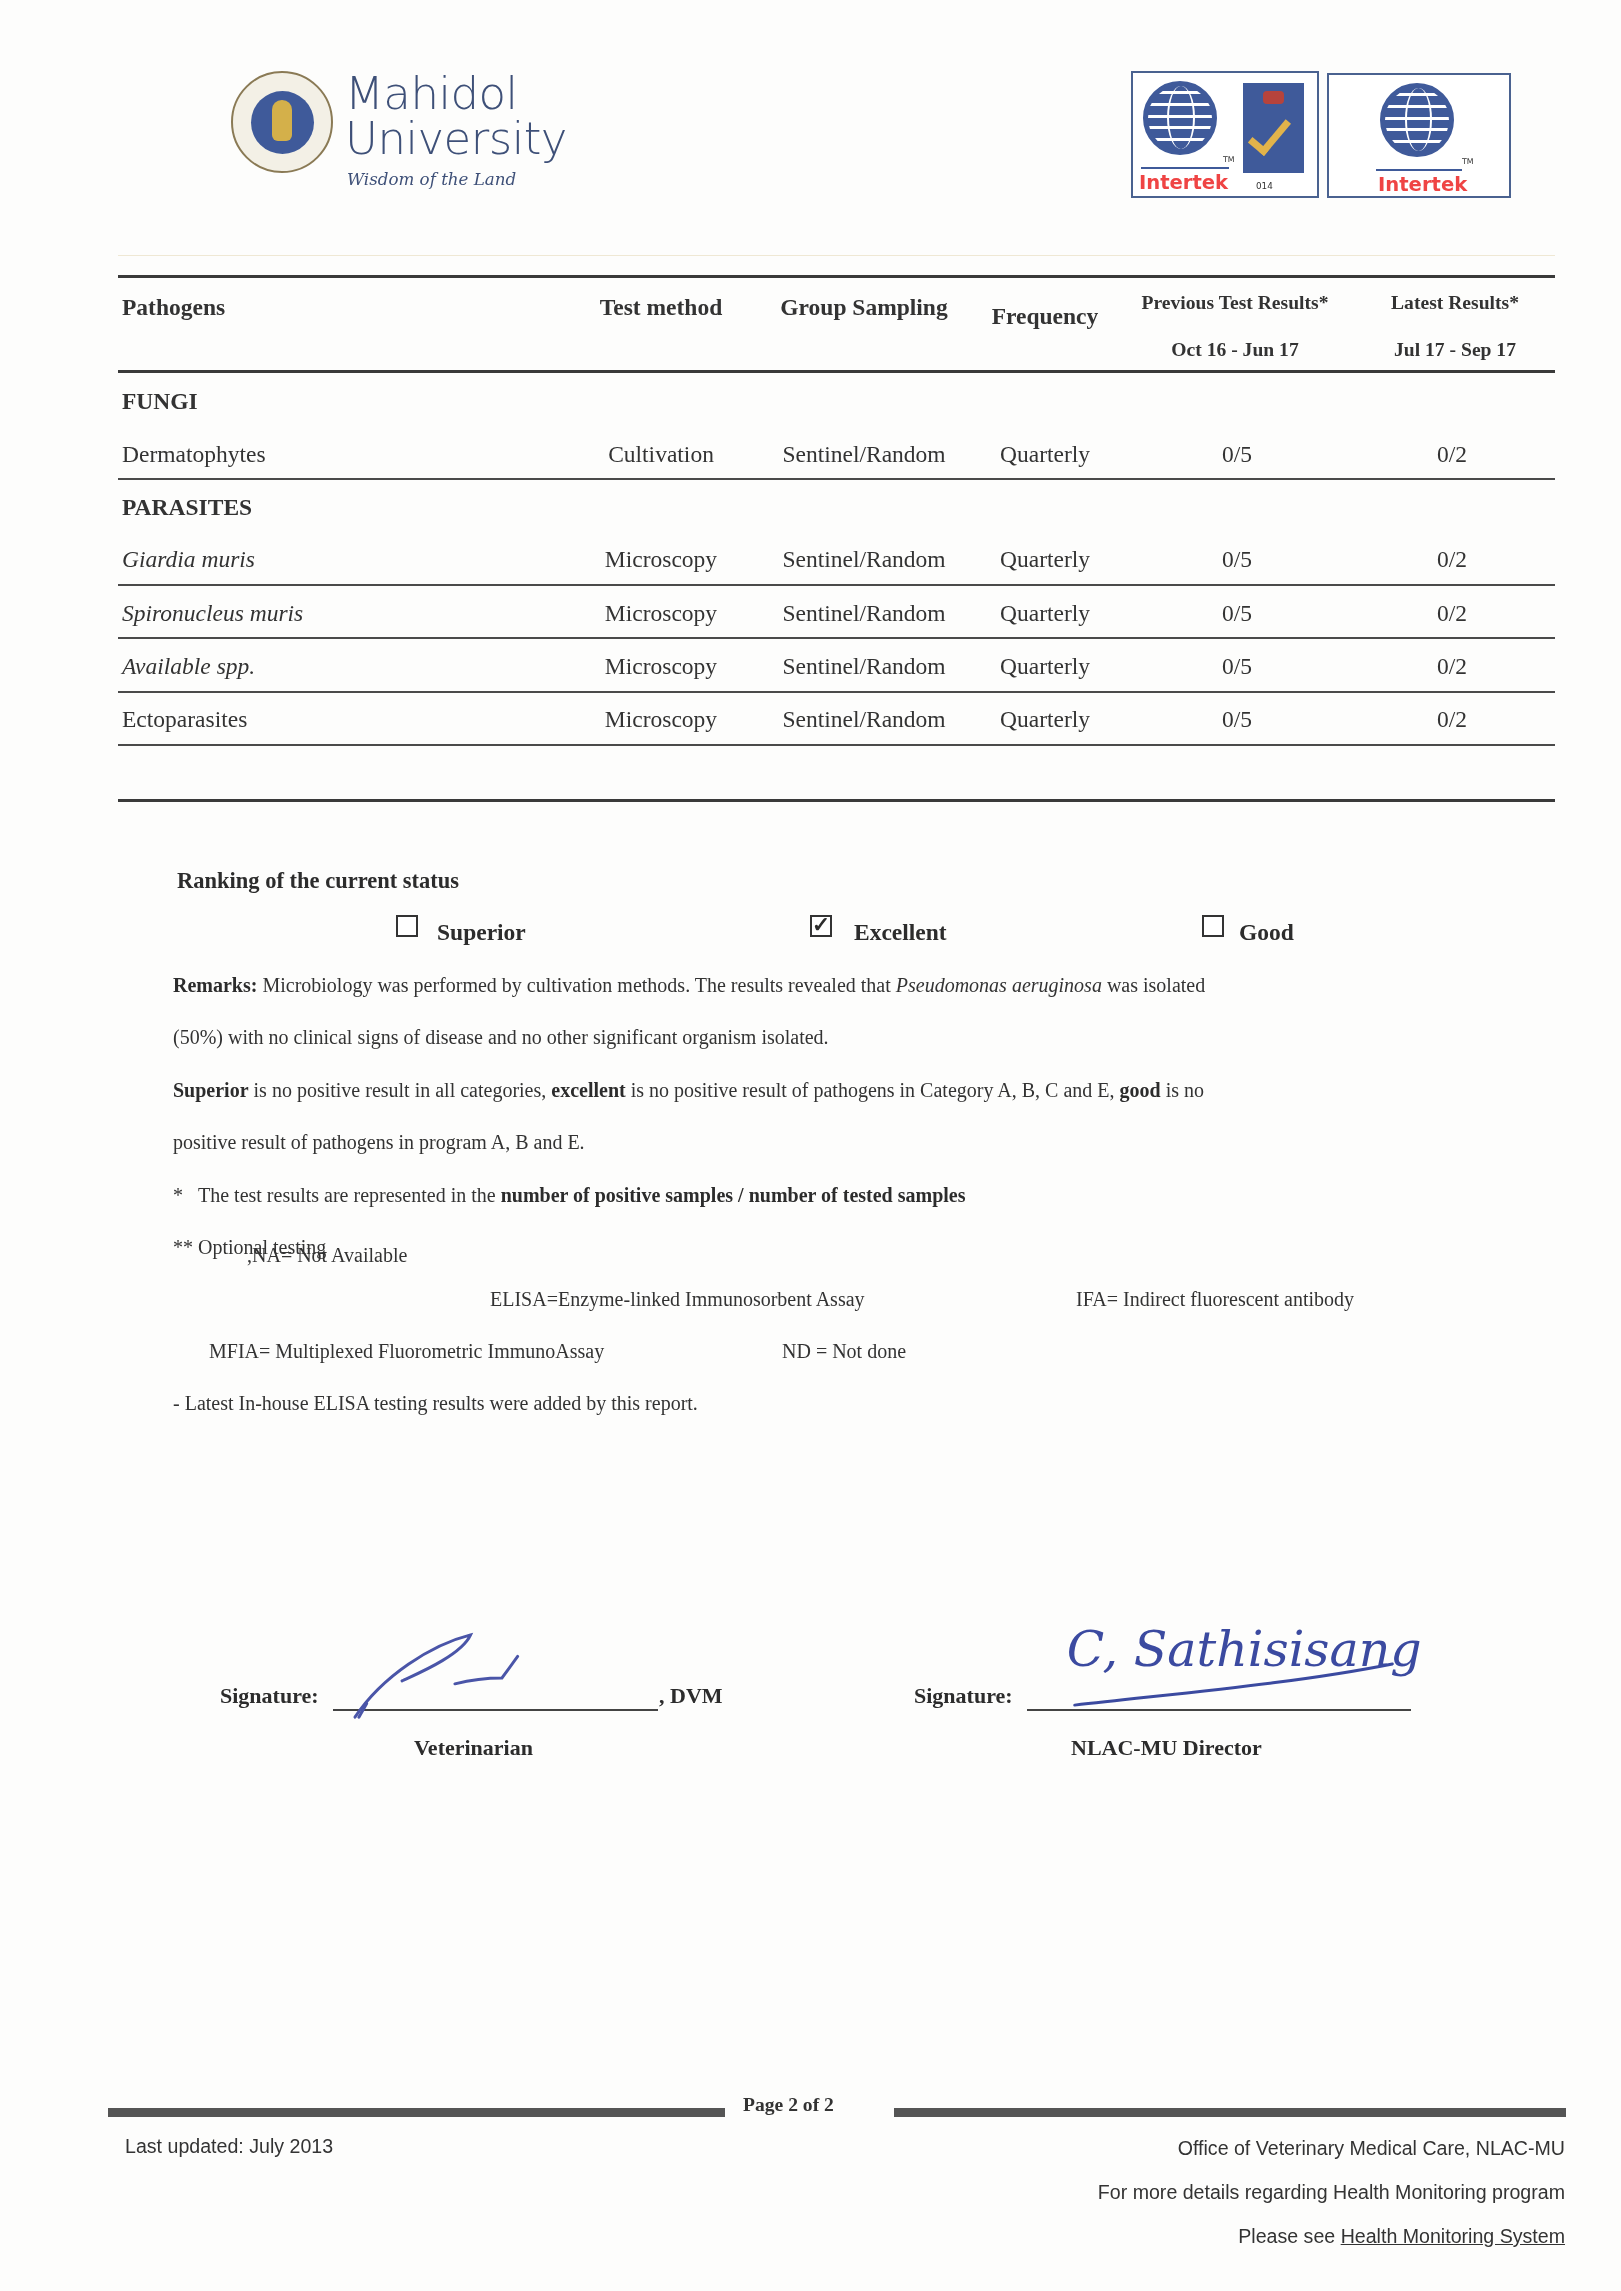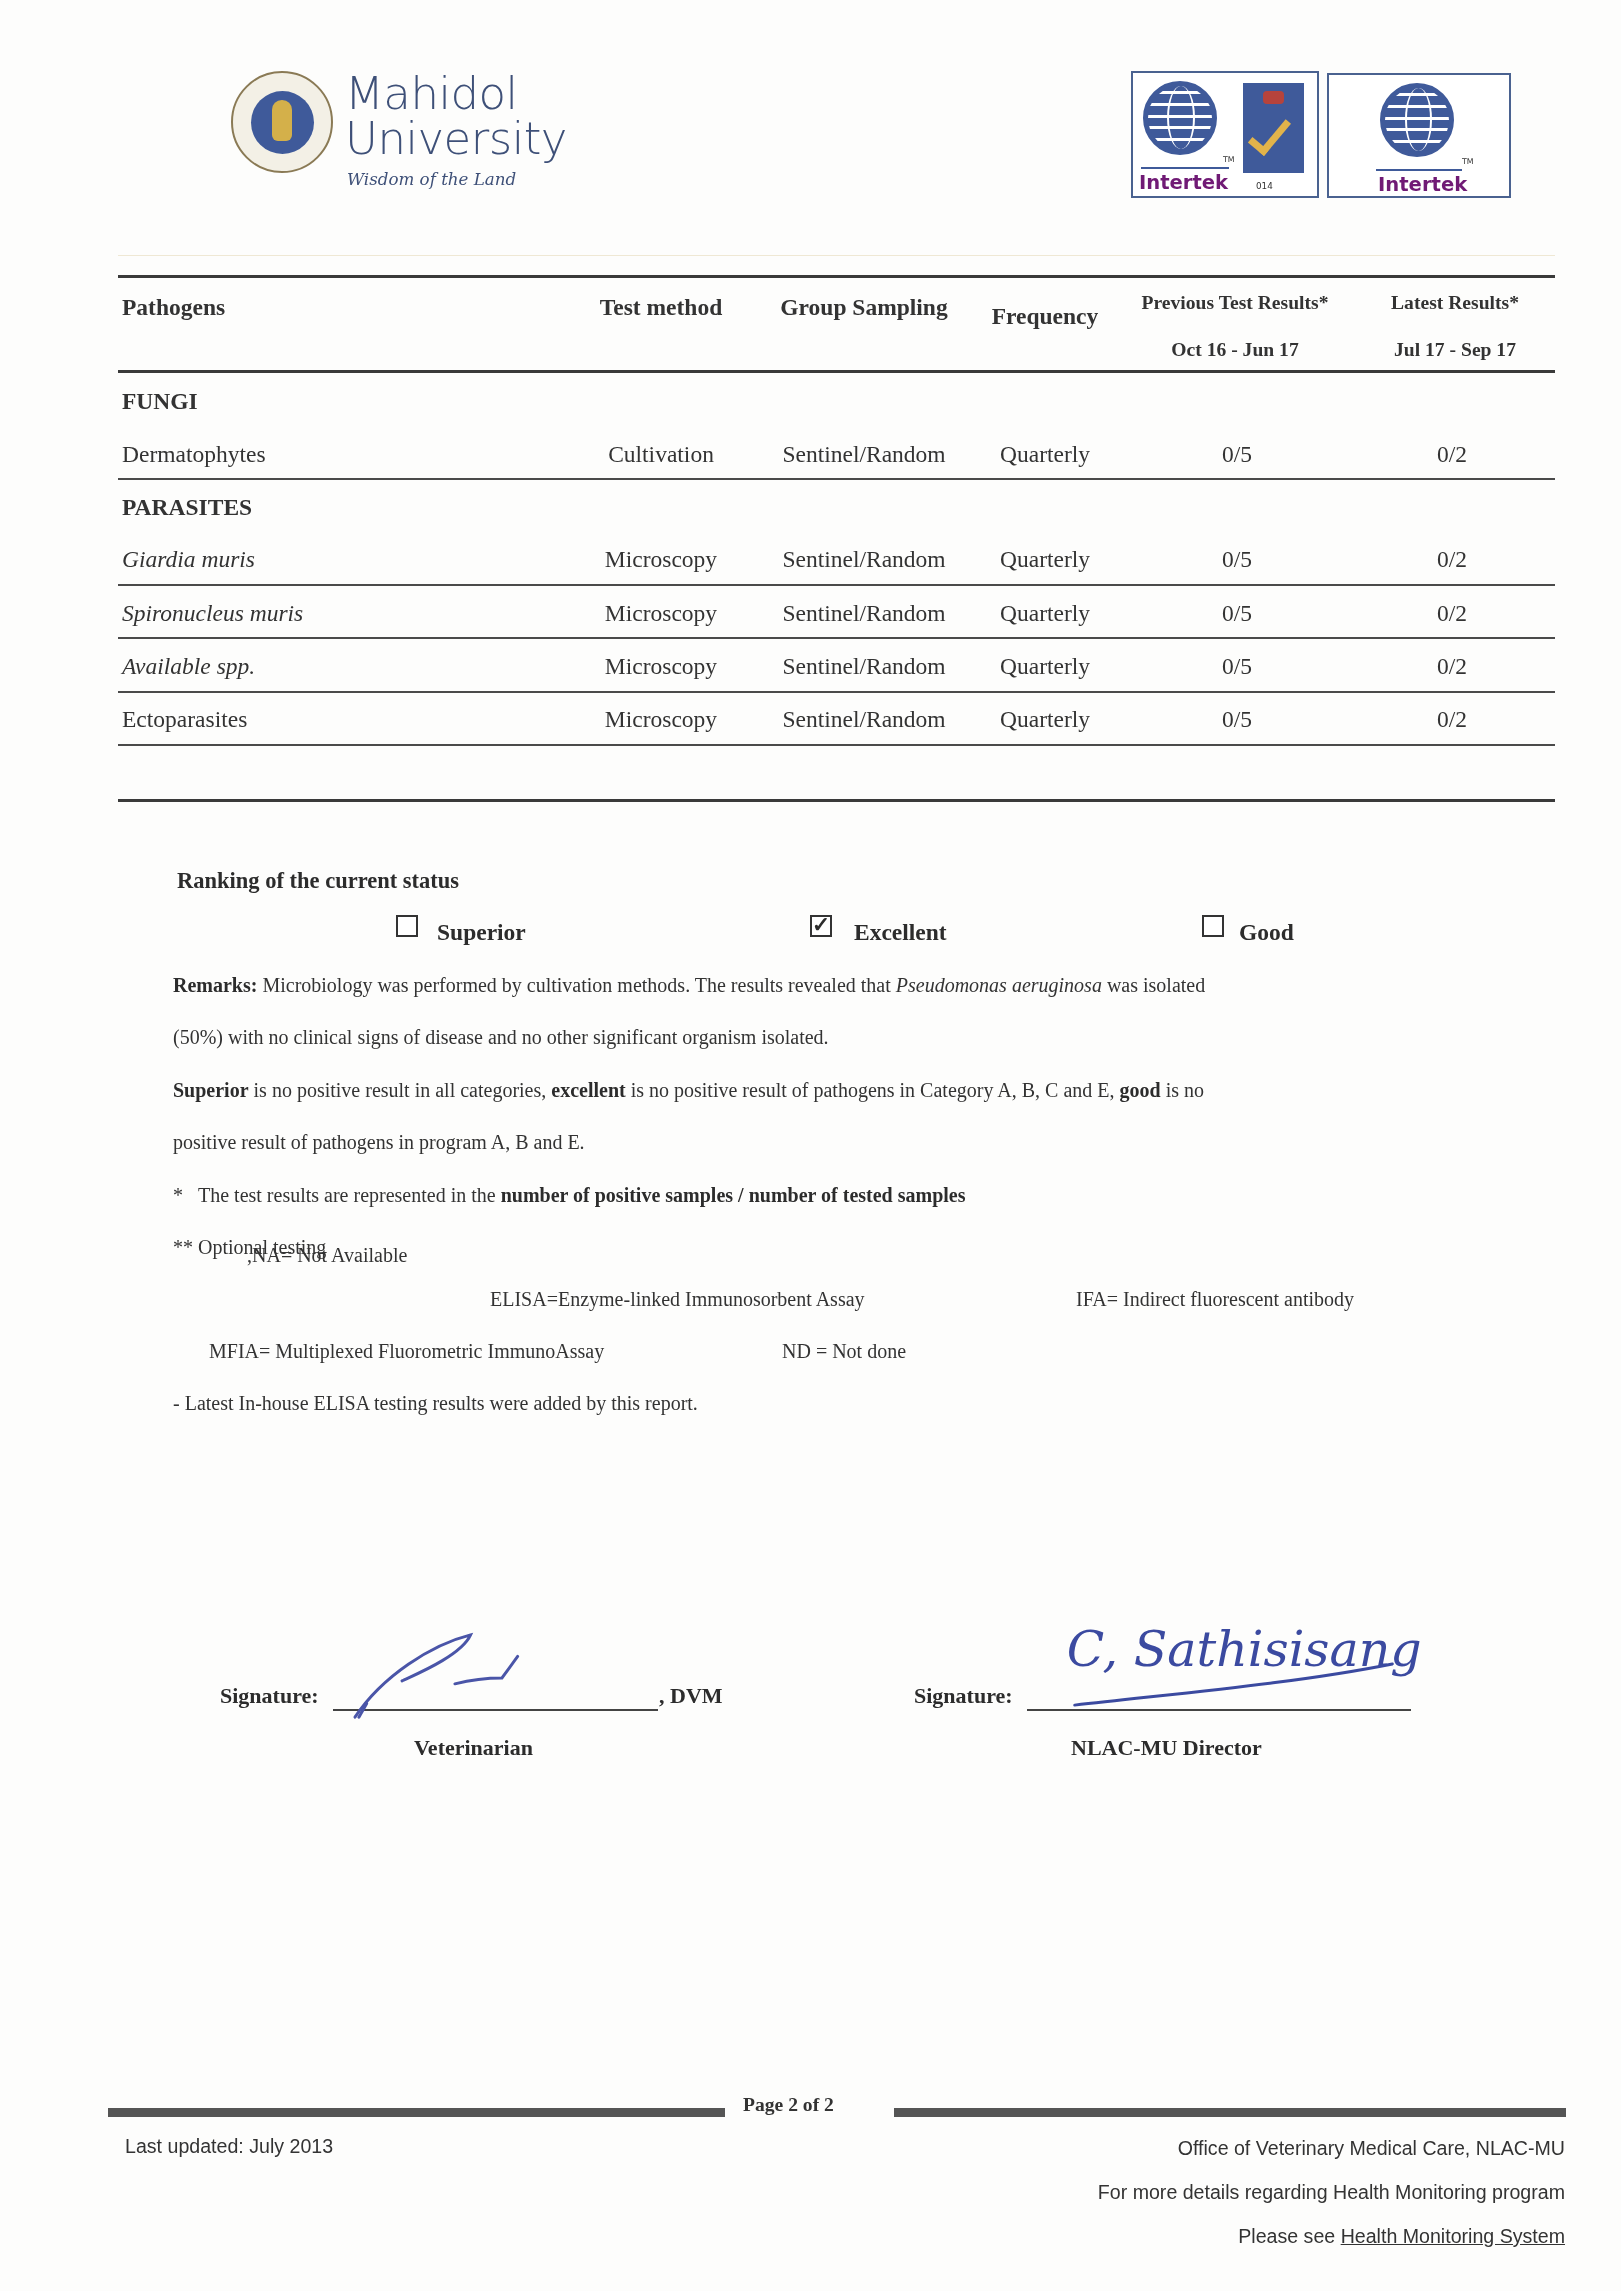--- a/index.html
+++ b/index.html
@@ -43,21 +43,21 @@
     background:
       repeating-linear-gradient(0deg, #3f5a9a 0 8.8px, #fff 8.8px 11.8px),
       #3f5a9a;
   }
   .globe::after {
     content: ""; position: absolute; left: 19.6px; top: 0; width: 23.5px; height: 63px;
     border-left: 2.9px solid #fff; border-right: 2.9px solid #fff; border-radius: 50%;
   }
   .intertek {
     position: absolute; font-family: "DejaVu Sans", sans-serif; font-weight: bold;
-    color: #701a75; font-size: 19.6px;
+    color: #ef4444; font-size: 19.6px;
   }
   .ukas {
     position: absolute; left: 110px; top: 9.8px; width: 61px; height: 90px; background: #3f5a9a;
   }
   .ukas-check {
     position: absolute; left: 15.7px; top: 29px; width: 13.7px; height: 35px;
     border-right: 7.8px solid #e2b34a; border-bottom: 7.8px solid #e2b34a; transform: rotate(40deg);
   }
   .ukas-crown { position: absolute; left: 19.6px; top: 7.8px; width: 21.6px; height: 13.7px; background: #b6433c; border-radius: 3.9px; }
   .ukas-num { position: absolute; left: 123px; top: 108px; font-family: "DejaVu Sans", sans-serif; font-size: 8.8px; color: #333; }

